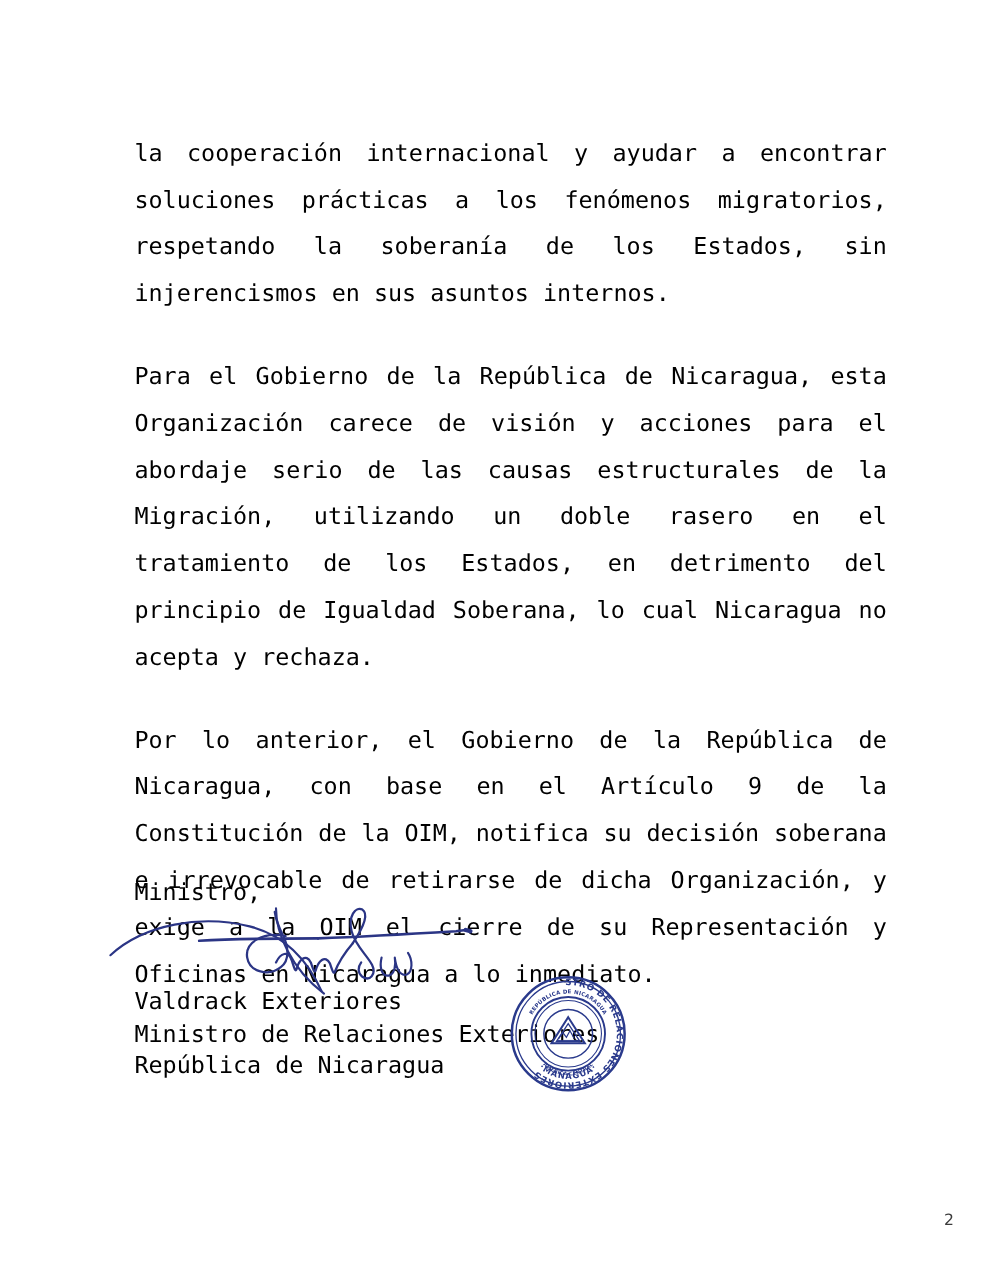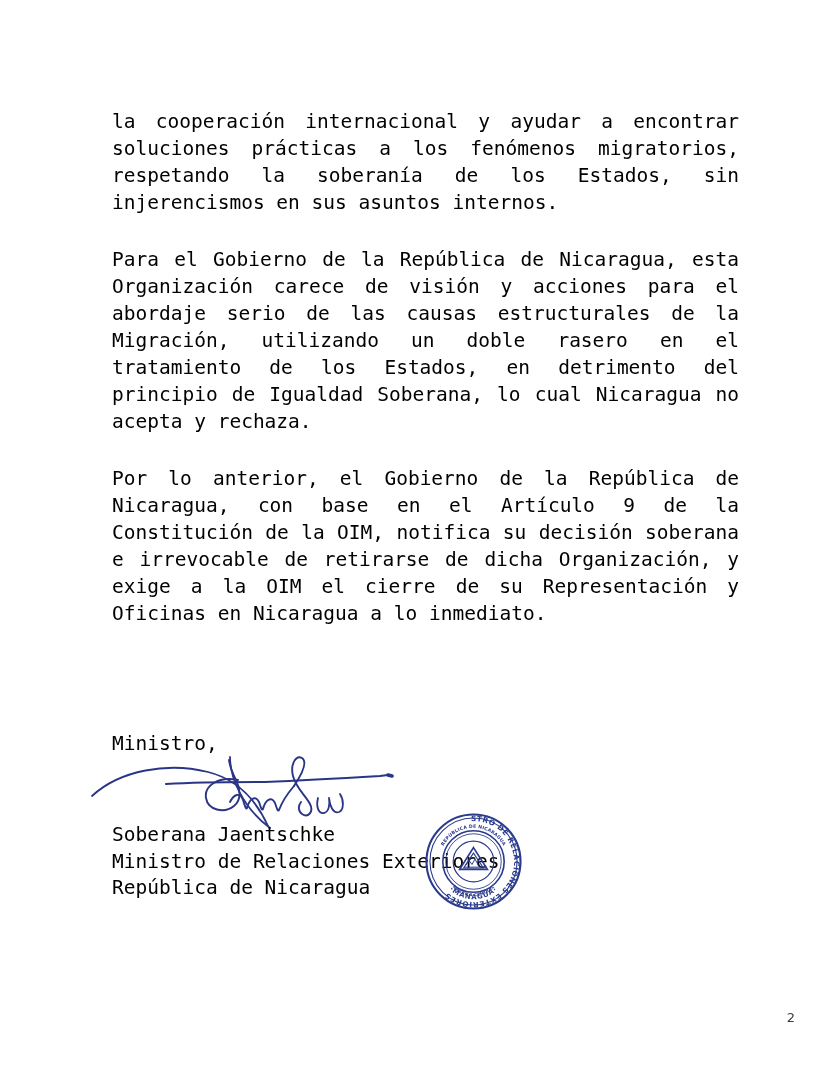--- a/index.html
+++ b/index.html
@@ -17,21 +17,21 @@
   }
   .doc-body {
     position: absolute;
     left: 112px;
     top: 108px;
     width: 627px;
   }
   .para {
     font-family: "DejaVu Sans Mono", "Liberation Mono", monospace;
     font-size: 19.5px;
-    line-height: 27px;
+    line-height: 39px;
     color: #000000;
     text-align: justify;
     text-align-last: left;
     margin: 0 0 30px 0;
     letter-spacing: 0px;
     word-spacing: 0px;
     hyphens: none;
   }
   .para:last-child { margin-bottom: 0; }
 
@@ -119,21 +119,21 @@
         <path d="M140 5 C 140 25, 152 55, 180 76" stroke-width="1.8"></path>
         <path d="M148 28 C 128 24, 114 34, 116 46 C 118 58, 134 62, 144 54 C 152 48, 150 36, 146 28 C 143 22, 140 16, 139 8" stroke-width="1.9"></path>
         <path d="M140 50 C 144 42, 150 40, 153 48 C 155 54, 156 58, 157 56 C 159 48, 165 42, 169 50 C 171 56, 172 59, 173 57 C 175 49, 181 43, 185 51 C 187 57, 188 60, 189 58 C 192 50, 198 41, 204 34" stroke-width="1.9"></path>
         <path d="M204 34 C 212 22, 218 10, 212 6 C 206 3, 200 12, 203 24 C 206 36, 216 44, 220 52 C 224 60, 218 66, 212 62 C 208 59, 208 54, 211 50" stroke-width="1.9"></path>
         <path d="M228 46 C 226 54, 228 62, 234 61 C 239 60, 240 52, 239 46 C 240 54, 243 62, 249 60 C 254 58, 254 48, 250 42" stroke-width="1.8"></path>
       </g>
     </svg>
   </div>
 
   <div class="signer-block">
-    <p class="signer-line">Soberana Jaentschke</p>
+    <p class="signer-line">Valdrack Exteriores</p>
     <p class="signer-line">Ministro de Relaciones Exteriores</p>
     <p class="signer-line">República de Nicaragua</p>
   </div>
 
   <div class="seal">
     <svg width="99" height="99" viewBox="0 0 100 100" xmlns="http://www.w3.org/2000/svg">
       <defs>
         <path id="arcOuter" d="M 50,50 m 0,-41 a 41,41 0 1,1 -0.1,0" fill="none"></path>
         <path id="arcInnerTop" d="M 16,50 a 34,34 0 0,1 68,0" fill="none"></path>
         <path id="arcInnerBot" d="M 21,56 a 29,29 0 0,0 58,0" fill="none"></path>

